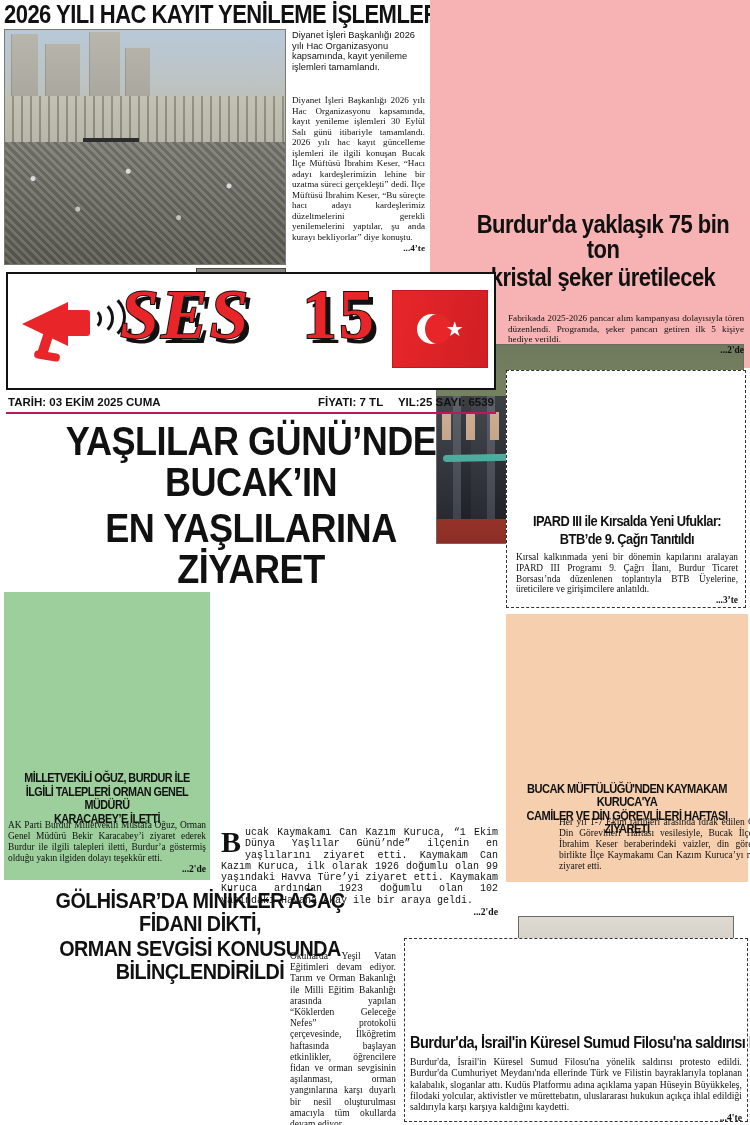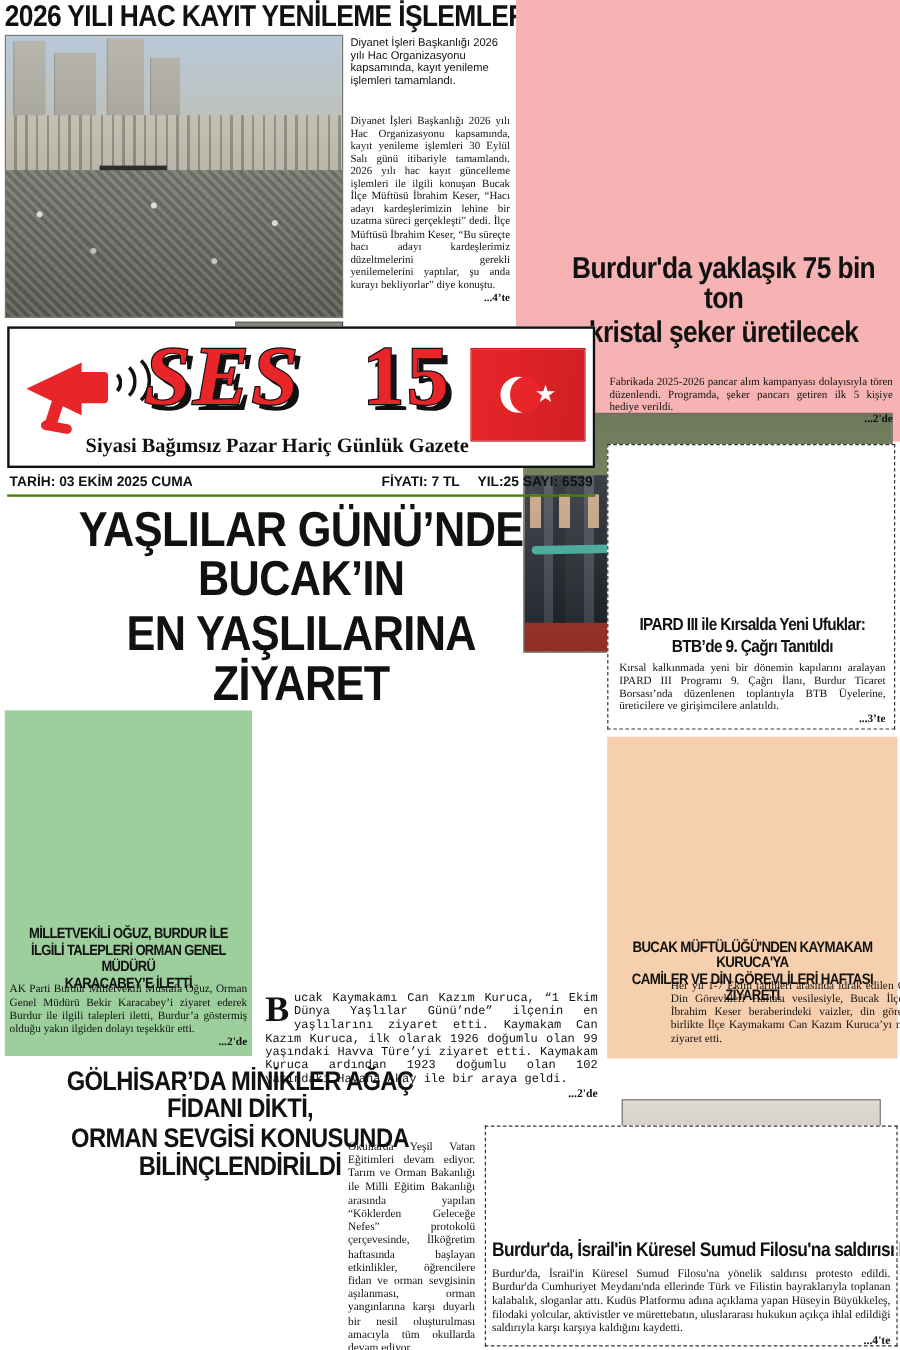--- a/index.html
+++ b/index.html
@@ -159,25 +159,23 @@
           <span class="w w2"></span>
           <span class="w w3"></span>
       </div>
     </div>
     <div class="abs sestext" style="left:112px;top:6px;font-size:70px;line-height:70px;">SES</div>
     <div class="abs sestext" style="left:294px;top:6px;font-size:70px;line-height:70px;font-style:normal;">15</div>
     <div class="abs tflag" style="left:384px;top:16px;width:96px;height:78px;">
       <span class="moon"></span>
         <span class="star">★</span>
     </div>
-    <div class="abs" style="left:58px;top:88px;width:330px;text-align:center;font-family:'Liberation Serif',serif;
-         font-weight:bold;font-size:17px;">Siyasi Bağımsız Pazar Hariç Günlük Gazete</div>
-  </div>
-
-  <div class="abs" style="left:6px;top:396px;width:490px;height:18px;border-bottom:2px solid #4d7c0f;">
+  </div>
+
+  <div class="abs" style="left:6px;top:396px;width:490px;height:18px;border-bottom:2px solid #be185d;">
     <span class="abs kicker" style="left:2px;top:0;font-size:11.5px;">TARİH: 03 EKİM 2025 CUMA</span>
     <span class="abs kicker" style="left:312px;top:0;font-size:11.5px;">FİYATI: 7 TL</span>
     <span class="abs kicker" style="right:2px;top:0;font-size:11.5px;">YIL:25   SAYI: 6539</span>
   </div>
 
   <div class="abs" style="left:6px;top:421px;width:490px;text-align:center;">
     <div class="hl ctr" style="font-size:41px;">YAŞLILAR GÜNÜ’NDE BUCAK’IN</div>
     <div class="hl ctr" style="font-size:41px;margin-top:5px;">EN YAŞLILARINA ZİYARET</div>
   </div>
 

